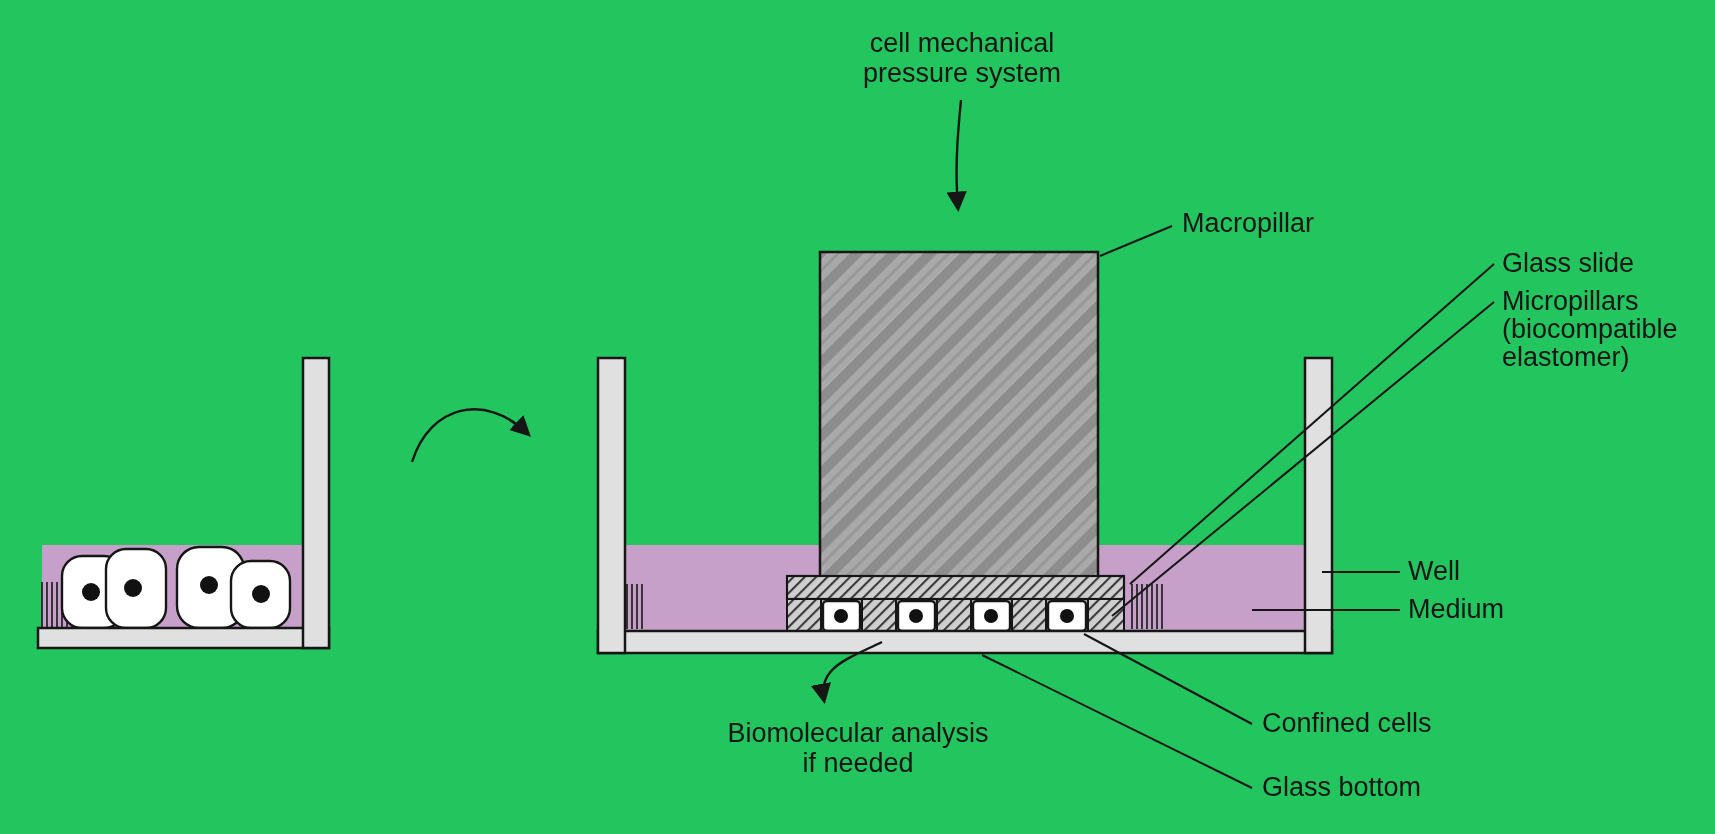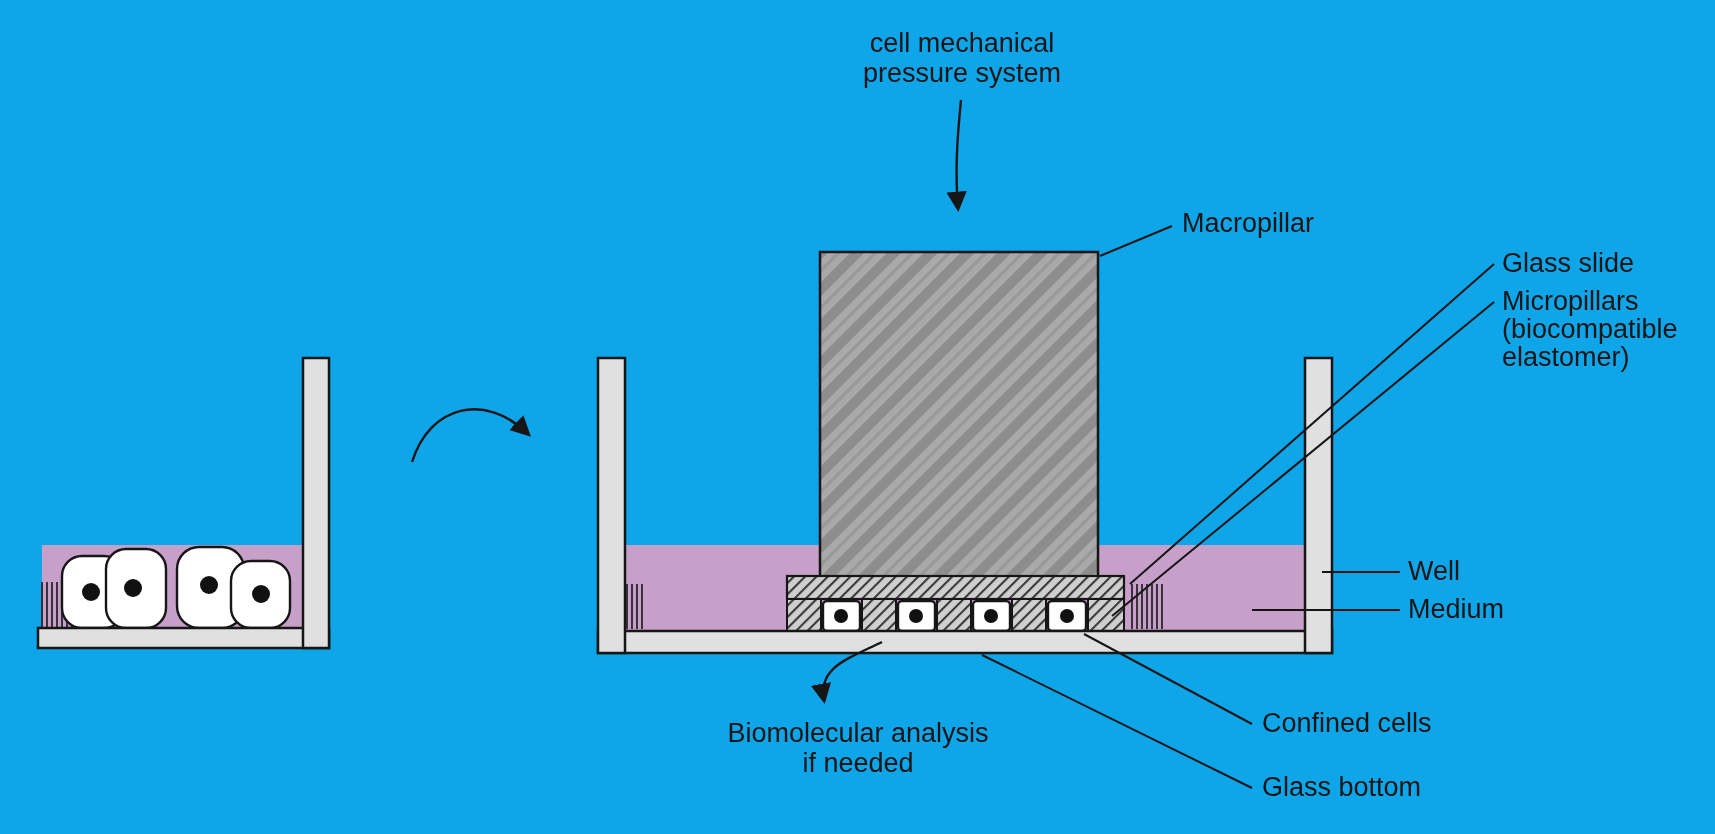--- a/index.html
+++ b/index.html
@@ -4,21 +4,21 @@
 <style>
   html, body {
     margin: 0;
     padding: 0;
     background: #ffffff;
   }
   .stage {
     position: relative;
     width: 1715px;
     height: 834px;
-    background: #0ea5e9;
+    background: #22c55e;
     overflow: hidden;
     text-align: center;
   }
   svg { display: block; }
   text {
     font-family: "Liberation Sans", sans-serif;
     fill: #161616;
   }
   .lbl { font-size: 27px; }
   .mid { text-anchor: middle; }

